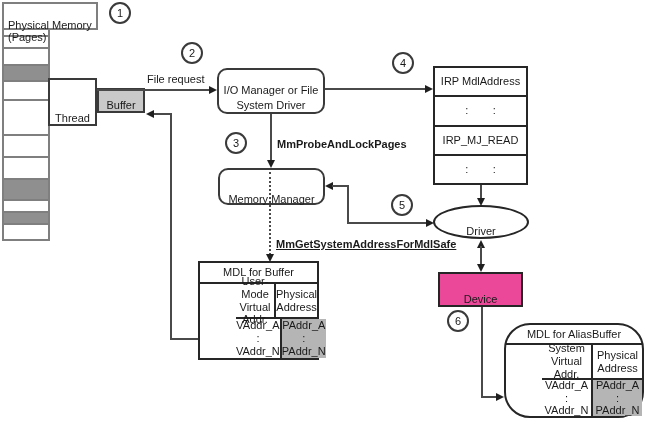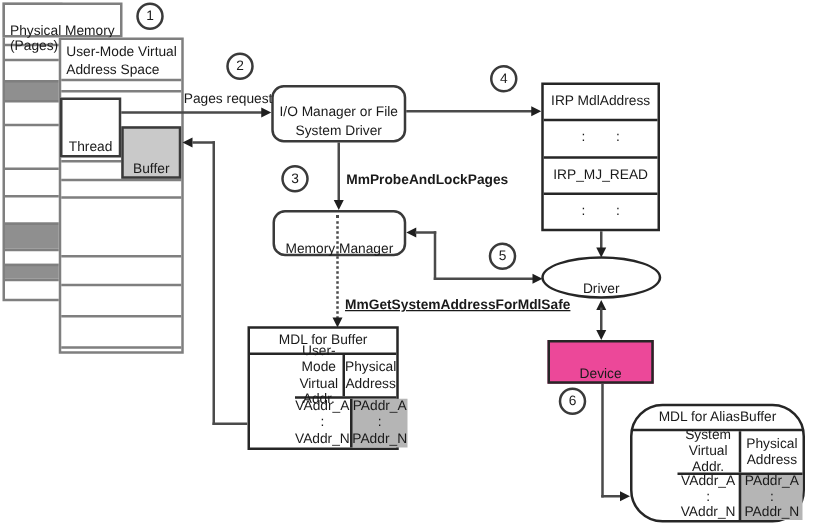--- a/index.html
+++ b/index.html
@@ -64,49 +64,36 @@
     <div class="abs gline" style="left:0;top:195px;width:44px;height:2px;"></div>
     <div class="abs gline" style="left:0;top:207px;width:44px;height:2px;"></div>
     <div class="abs gline" style="left:0;top:219px;width:44px;height:2px;"></div>
   </div>
 
   <div class="abs gbox z2 preline" style="left:2px;top:2px;width:96px;height:28px;padding:2px 4px;line-height:1.15;">
     <span>Physical Memory
 (Pages)</span>
   </div>
 
-  <div class="abs gbox z2" style="left:47px;top:30px;width:100px;height:253px;">
-    <div class="abs preline" style="left:4px;top:3px;line-height:1.3;">User-Mode Virtual
-Address Space</div>
-    <div class="abs gline" style="left:0;top:31px;width:96px;height:2px;"></div>
-    <div class="abs gline" style="left:0;top:40px;width:96px;height:2px;"></div>
-    <div class="abs gline" style="left:0;top:96px;width:96px;height:2px;"></div>
-    <div class="abs gline" style="left:0;top:111px;width:96px;height:2px;"></div>
-    <div class="abs gline" style="left:0;top:125px;width:96px;height:2px;"></div>
-    <div class="abs gline" style="left:0;top:172px;width:96px;height:2px;"></div>
-    <div class="abs gline" style="left:0;top:195px;width:96px;height:2px;"></div>
-    <div class="abs gline" style="left:0;top:220px;width:96px;height:2px;"></div>
-    <div class="abs gline" style="left:0;top:245px;width:96px;height:2px;"></div>
-  </div>
 
   <div class="abs node center z3" style="left:48px;top:78px;width:49px;height:48px;">
     <span>Thread</span>
   </div>
-  <div class="abs node center buffill z3" style="left:97px;top:101px;width:48px;height:42px;">
+  <div class="abs node center buffill z3" style="left:97px;top:88px;width:48px;height:25px;">
     <span>Buffer</span>
   </div>
 
   <div class="abs vline z2" style="left:170px;top:113px;height:227px;"></div>
   <div class="abs hline z2" style="left:170px;top:338px;width:28px;"></div>
   <div class="abs hline z2" style="left:154px;top:113px;width:18px;"></div>
   <div class="abs ah l z3" style="left:146px;top:110px;"></div>
 
   <div class="abs hline z4" style="left:97px;top:89px;width:113px;"></div>
   <div class="abs ah r z4" style="left:209px;top:86px;"></div>
-  <div class="abs z4" style="left:147px;top:73px;">Pages request</div>
+  <div class="abs z4" style="left:147px;top:73px;">File request</div>
 
   <div class="abs node round center z3 preline" style="left:217px;top:68px;width:108px;height:46px;line-height:1.3;">
     <span>I/O Manager or File
 System Driver</span>
   </div>
 
   <div class="abs hline" style="left:325px;top:88px;width:101px;"></div>
   <div class="abs ah r" style="left:425px;top:85px;"></div>
 
   <div class="abs vline" style="left:270px;top:114px;height:47px;"></div>

